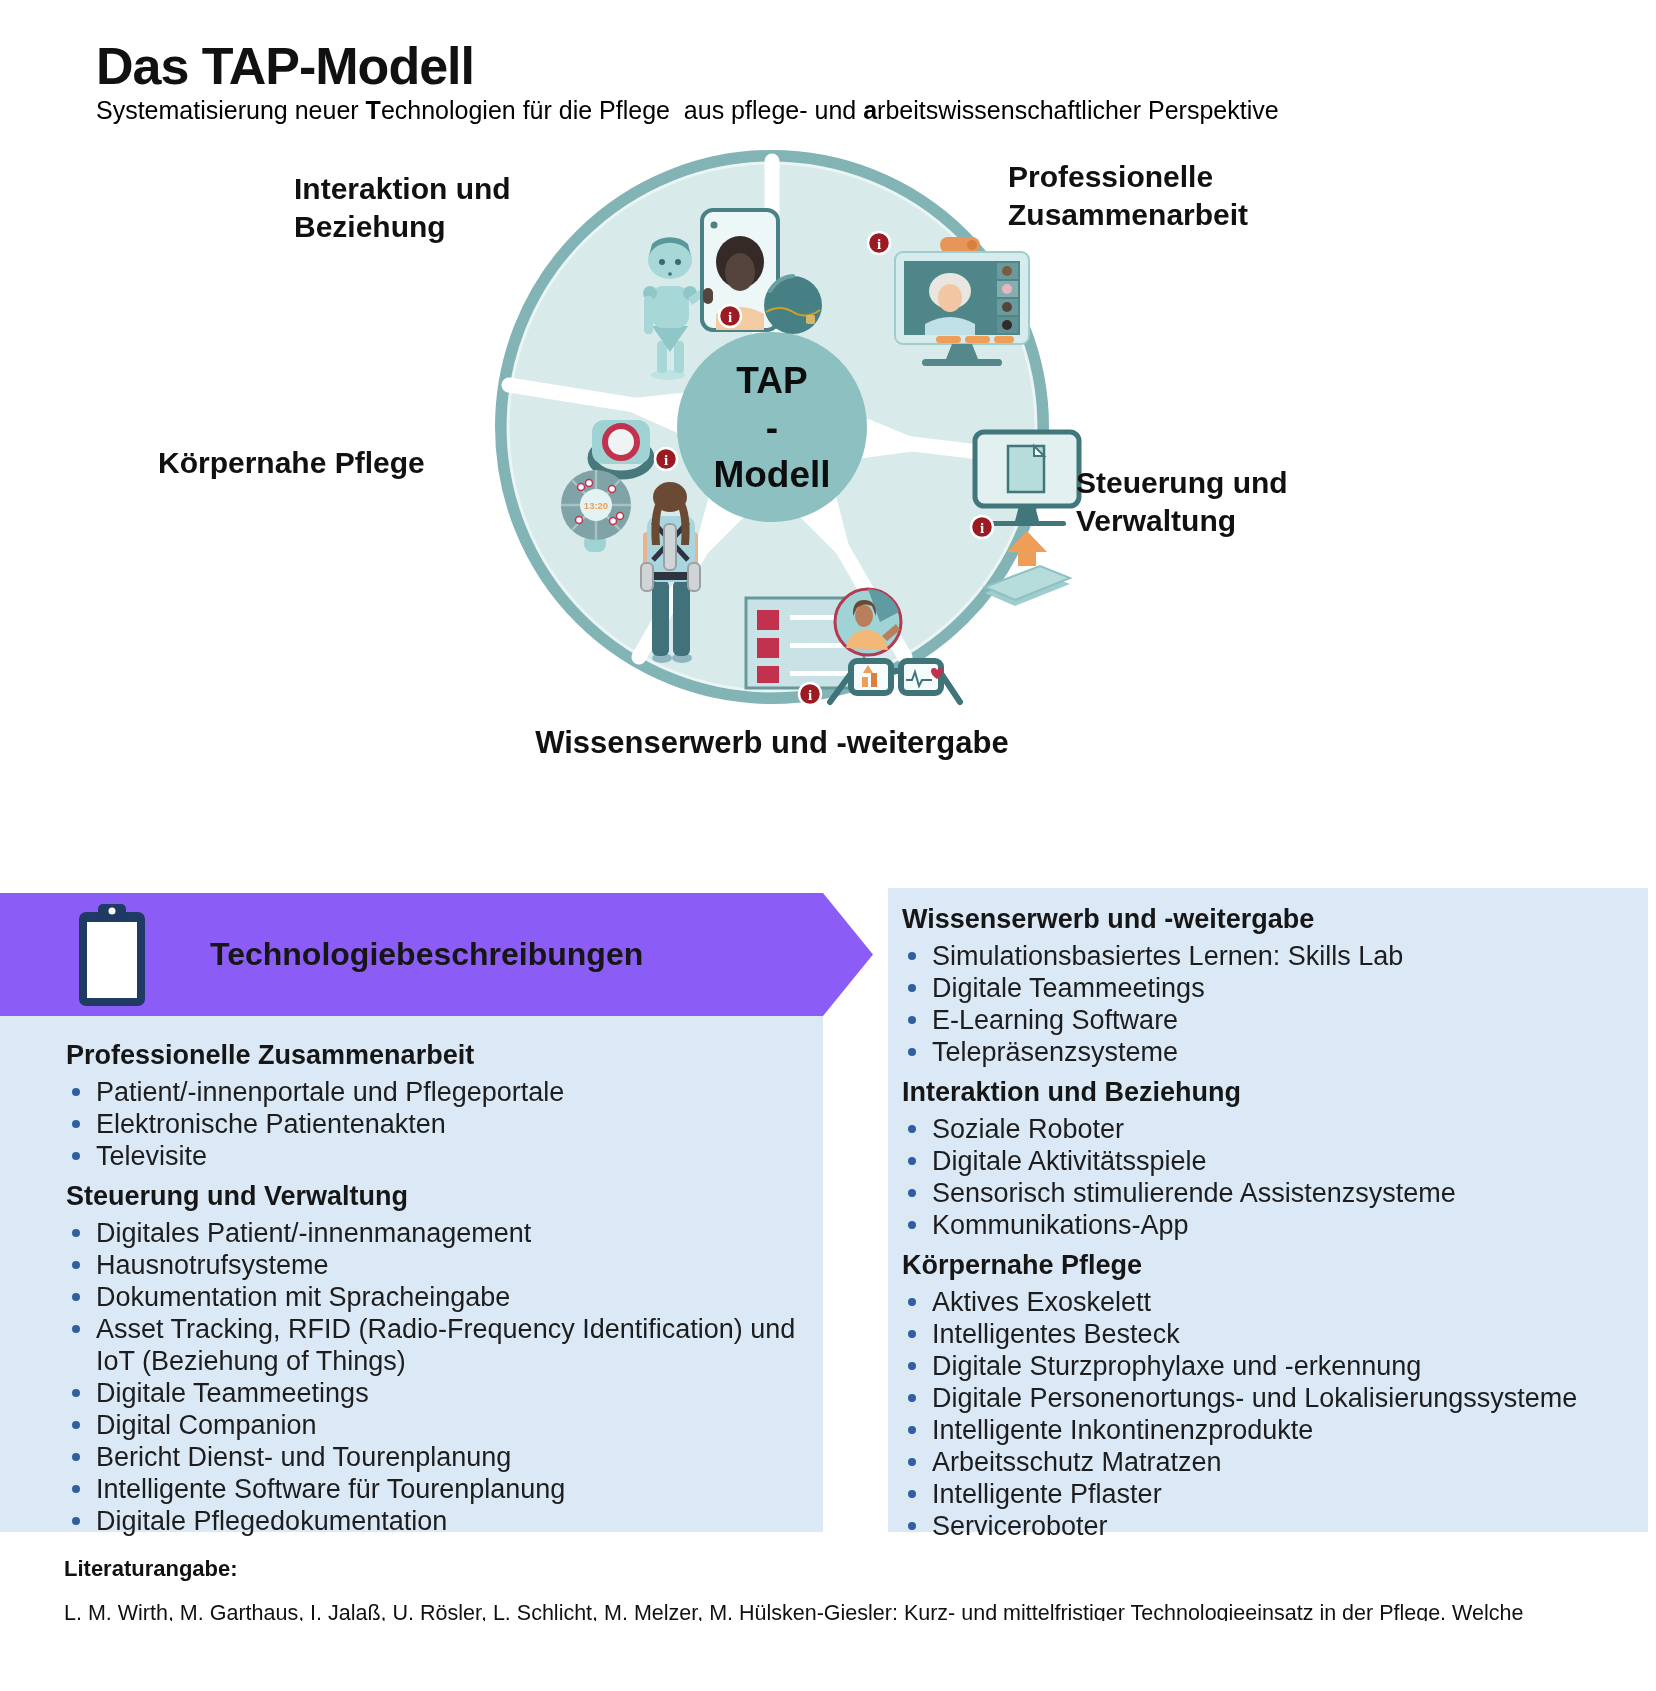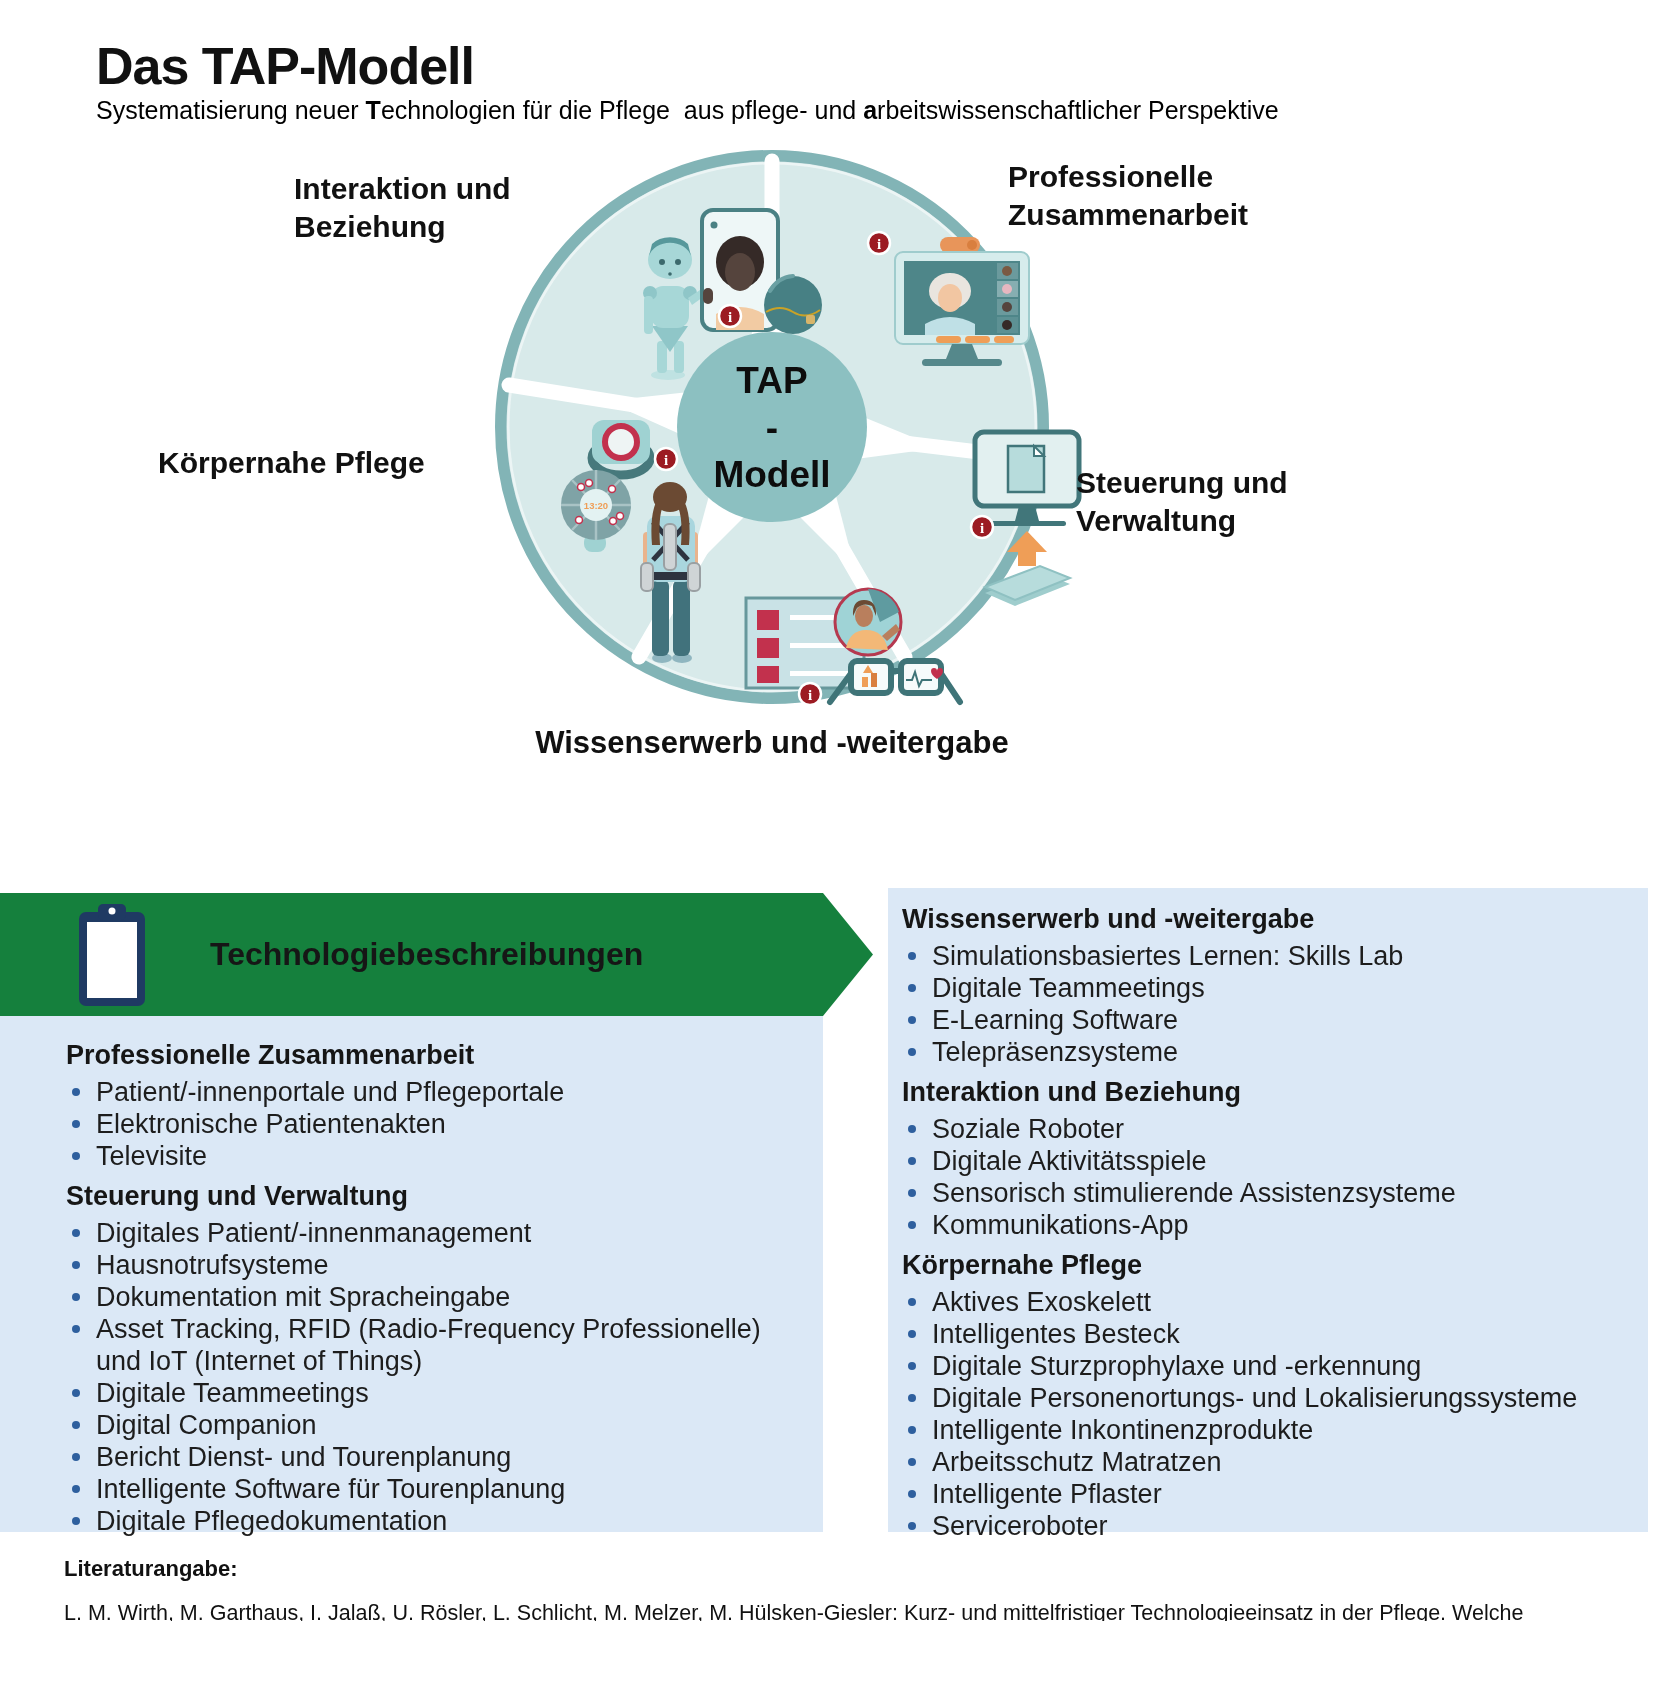--- a/index.html
+++ b/index.html
@@ -19,21 +19,21 @@
   .lbl-collaboration { left:1008px; top:158px; width:290px; }
   .lbl-bodycare { left:158px; top:444px; white-space:nowrap; }
   .lbl-administration { left:1076px; top:464px; width:260px; }
   .lbl-knowledge { left:472px; top:724px; width:600px; text-align:center; white-space:nowrap; font-size:31px; }
   .center-text { position:absolute; left:677px; top:357px; width:190px; text-align:center; font-weight:bold; color:#0d0d0d; }
   .center-text div { font-size:37px; line-height:47px; }
 
   
   .left-panel { position:absolute; left:0; top:1016px; width:823px; height:516px; background:#dbe8f6; }
   .right-panel { position:absolute; left:888px; top:888px; width:760px; height:644px; background:#dbe8f6; }
-  .banner { position:absolute; left:0; top:893px; width:873px; height:123px; background:#15803d;
+  .banner { position:absolute; left:0; top:893px; width:873px; height:123px; background:#8b5cf6;
             clip-path:polygon(0 0, 94.27% 0, 100% 50%, 94.27% 100%, 0 100%);
             display:flex; align-items:center; }
   .banner-title { position:absolute; left:210px; font-size:32px; font-weight:bold; color:#161616; }
   .clipboard { position:absolute; left:74px; top:9px; }
 
   .tech-list { position:absolute; }
   .left-list { left:66px; top:1040px; width:730px; }
   .right-list { left:902px; top:904px; width:730px; }
   .group-title { font-size:27px; font-weight:bold; color:#161616; margin:9px 0 5px 0; line-height:31px; }
   .group-title.first { margin-top:0; }
@@ -278,21 +278,21 @@
     <ul>
       <li>Patient/-innenportale und Pflegeportale</li>
       <li>Elektronische Patientenakten</li>
       <li>Televisite</li>
     </ul>
     <div class="group-title">Steuerung und Verwaltung</div>
     <ul>
       <li>Digitales Patient/-innenmanagement</li>
       <li>Hausnotrufsysteme</li>
       <li>Dokumentation mit Spracheingabe</li>
-      <li>Asset Tracking, RFID (Radio-Frequency Professionelle) und IoT (Internet of Things)</li>
+      <li>Asset Tracking, RFID (Radio-Frequency Identification) und IoT (Beziehung of Things)</li>
       <li>Digitale Teammeetings</li>
       <li>Digital Companion</li>
       <li>Bericht Dienst- und Tourenplanung</li>
       <li>Intelligente Software für Tourenplanung</li>
       <li>Digitale Pflegedokumentation</li>
     </ul>
   </div>
 
   <div class="tech-list right-list">
     <div class="group-title first">Wissenserwerb und -weitergabe</div>

